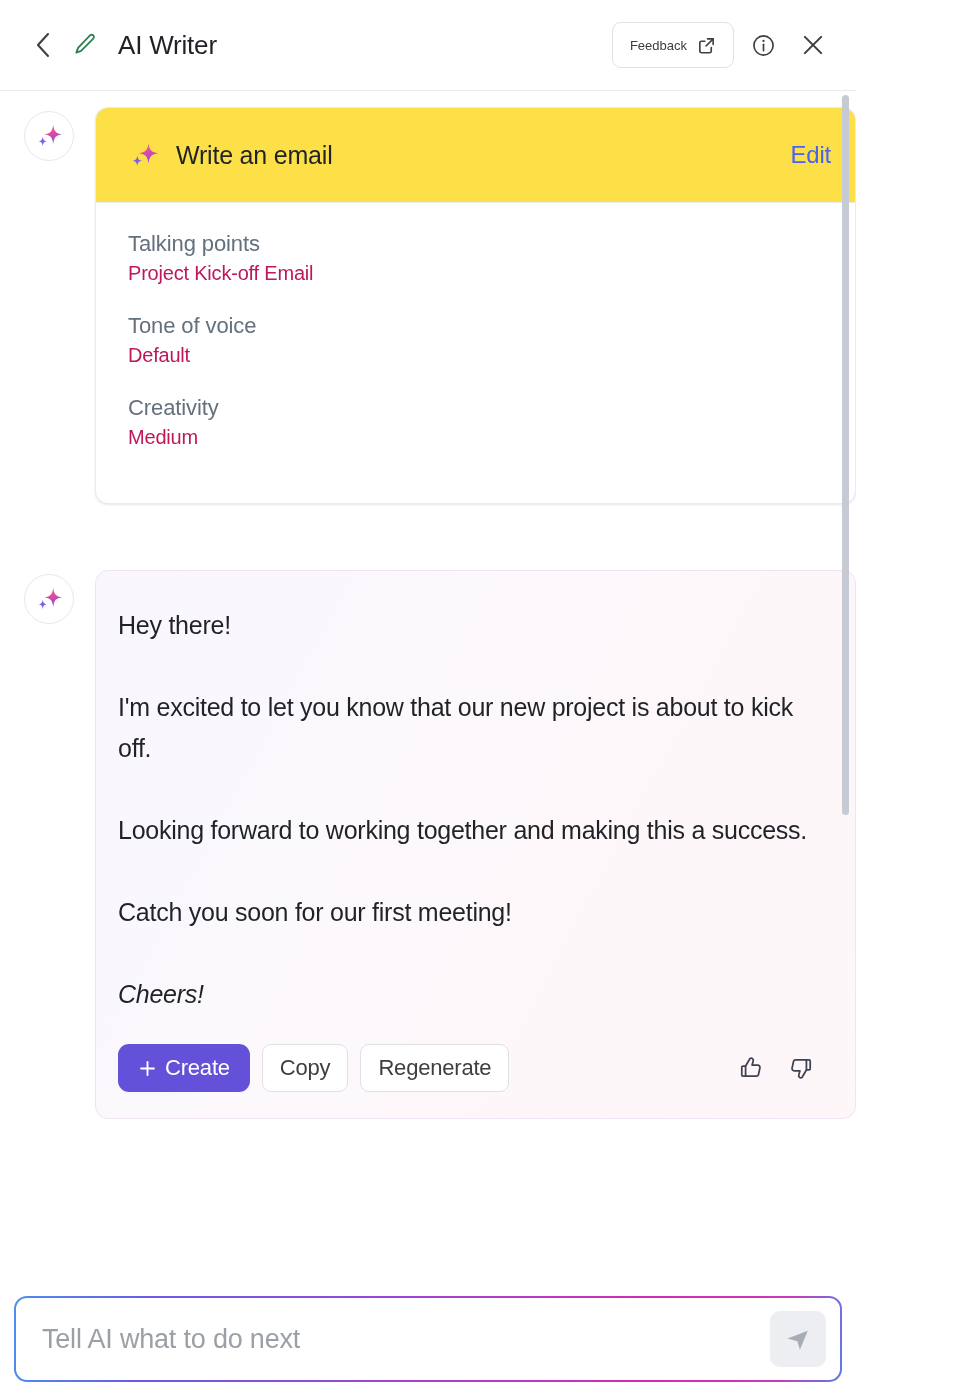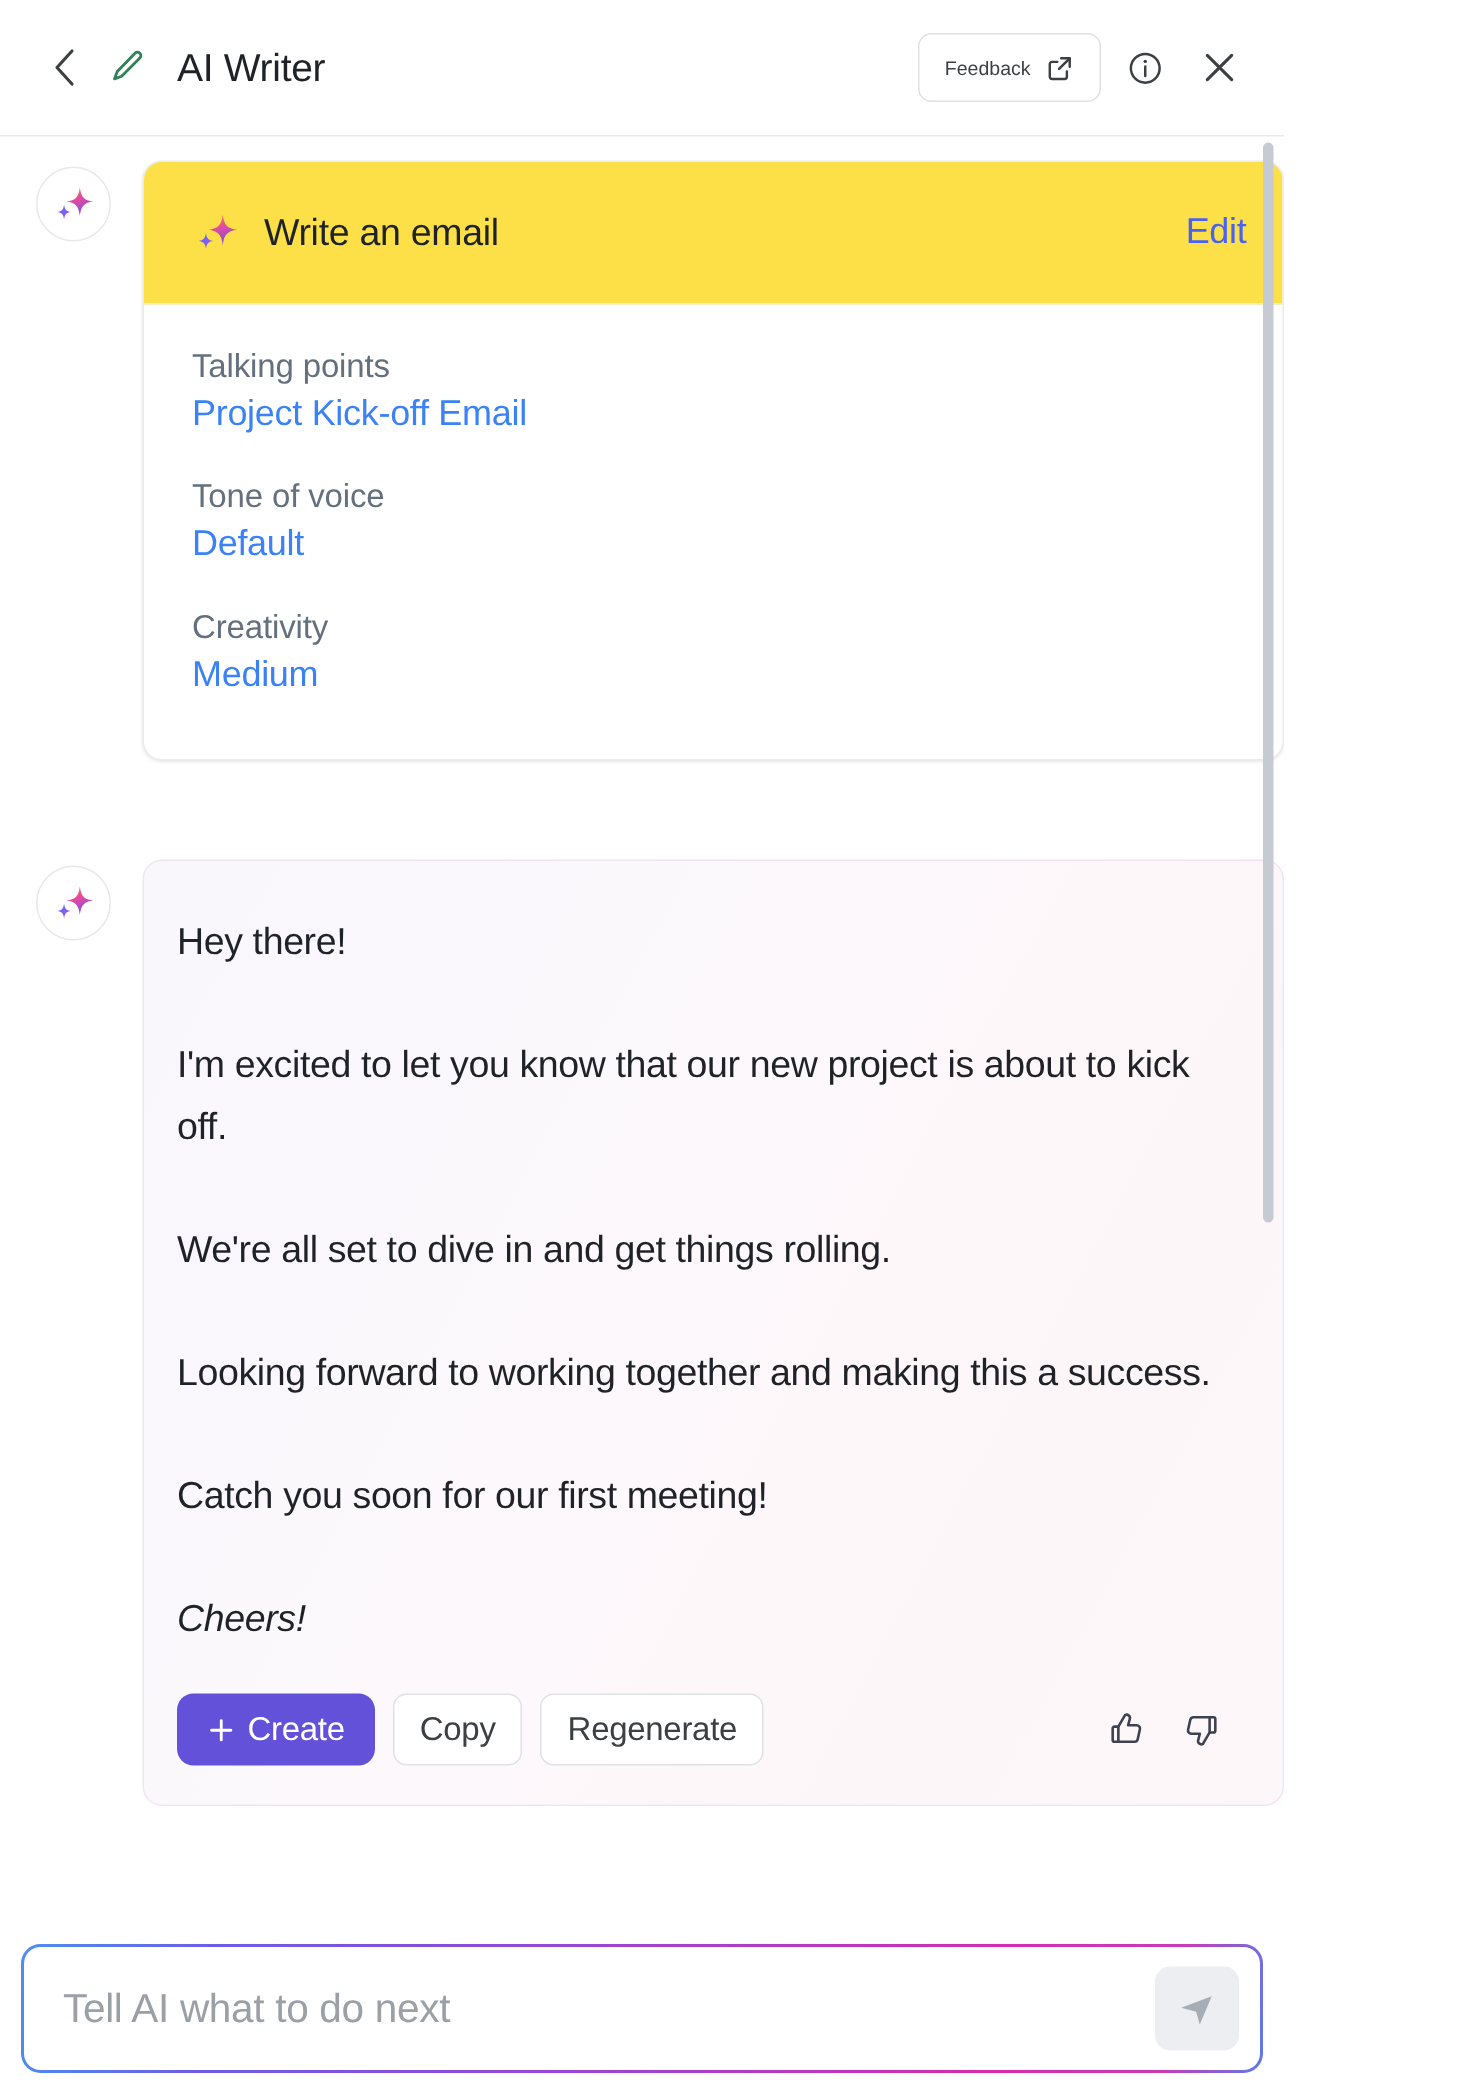--- a/index.html
+++ b/index.html
@@ -146,30 +146,30 @@
   .edit-link {
     font-size: 24px;
     color: #4a62f0;
     cursor: pointer;
     letter-spacing: -0.2px;
   }
   .prompt-card-body {
     padding: 28px 32px 38px 32px;
   }
   .field { margin-bottom: 28px; }
-  .field:last-child { margin-bottom: 4px; }
+  .field:last-child { margin-bottom: 16px; }
   .field-label {
     font-size: 22px;
     color: #64707d;
     letter-spacing: -0.1px;
     margin-bottom: 5px;
   }
   .field-value {
-    font-size: 24px;
-    color: #3b82f6;
+    font-size: 20px;
+    color: #be185d;
     letter-spacing: -0.2px;
   }
 
   
   .answer-card {
     margin-left: 21px;
     width: 843px;
     border: 1px solid #f0e4f2;
     border-radius: 13px;
     background:
@@ -411,21 +411,20 @@
           </defs>
           <path d="M20.5 4 C21.4 11.2 23.6 13.3 30 14.2 C23.6 15.1 21.4 17.3 20.5 24.4 C19.6 17.3 17.4 15.1 11 14.2 C17.4 13.3 19.6 11.2 20.5 4 Z" fill="url(#spk3a)"></path>
           <path d="M9.3 16.4 C9.8 20.1 10.9 21.2 14.2 21.7 C10.9 22.2 9.8 23.3 9.3 27 C8.8 23.3 7.7 22.2 4.4 21.7 C7.7 21.2 8.8 20.1 9.3 16.4 Z" fill="url(#spk3b)"></path>
         </svg>
       </div>
 
       <div class="answer-card">
         <div class="answer-text">
           <p>Hey there!</p>
           <p>I'm excited to let you know that our new project is about to kick off.</p>
-          <p>We're all set to dive in and get things rolling.</p>
           <p>Looking forward to working together and making this a success.</p>
           <p>Catch you soon for our first meeting!</p>
           <p>Cheers!</p>
         </div>
 
         <div class="answer-actions">
           <button class="btn-create">
             <svg width="19" height="19" viewBox="0 0 20 20">
               <path d="M10 3.2v13.6 M3.2 10h13.6" stroke="#ffffff" stroke-width="2" stroke-linecap="round"></path>
             </svg>

